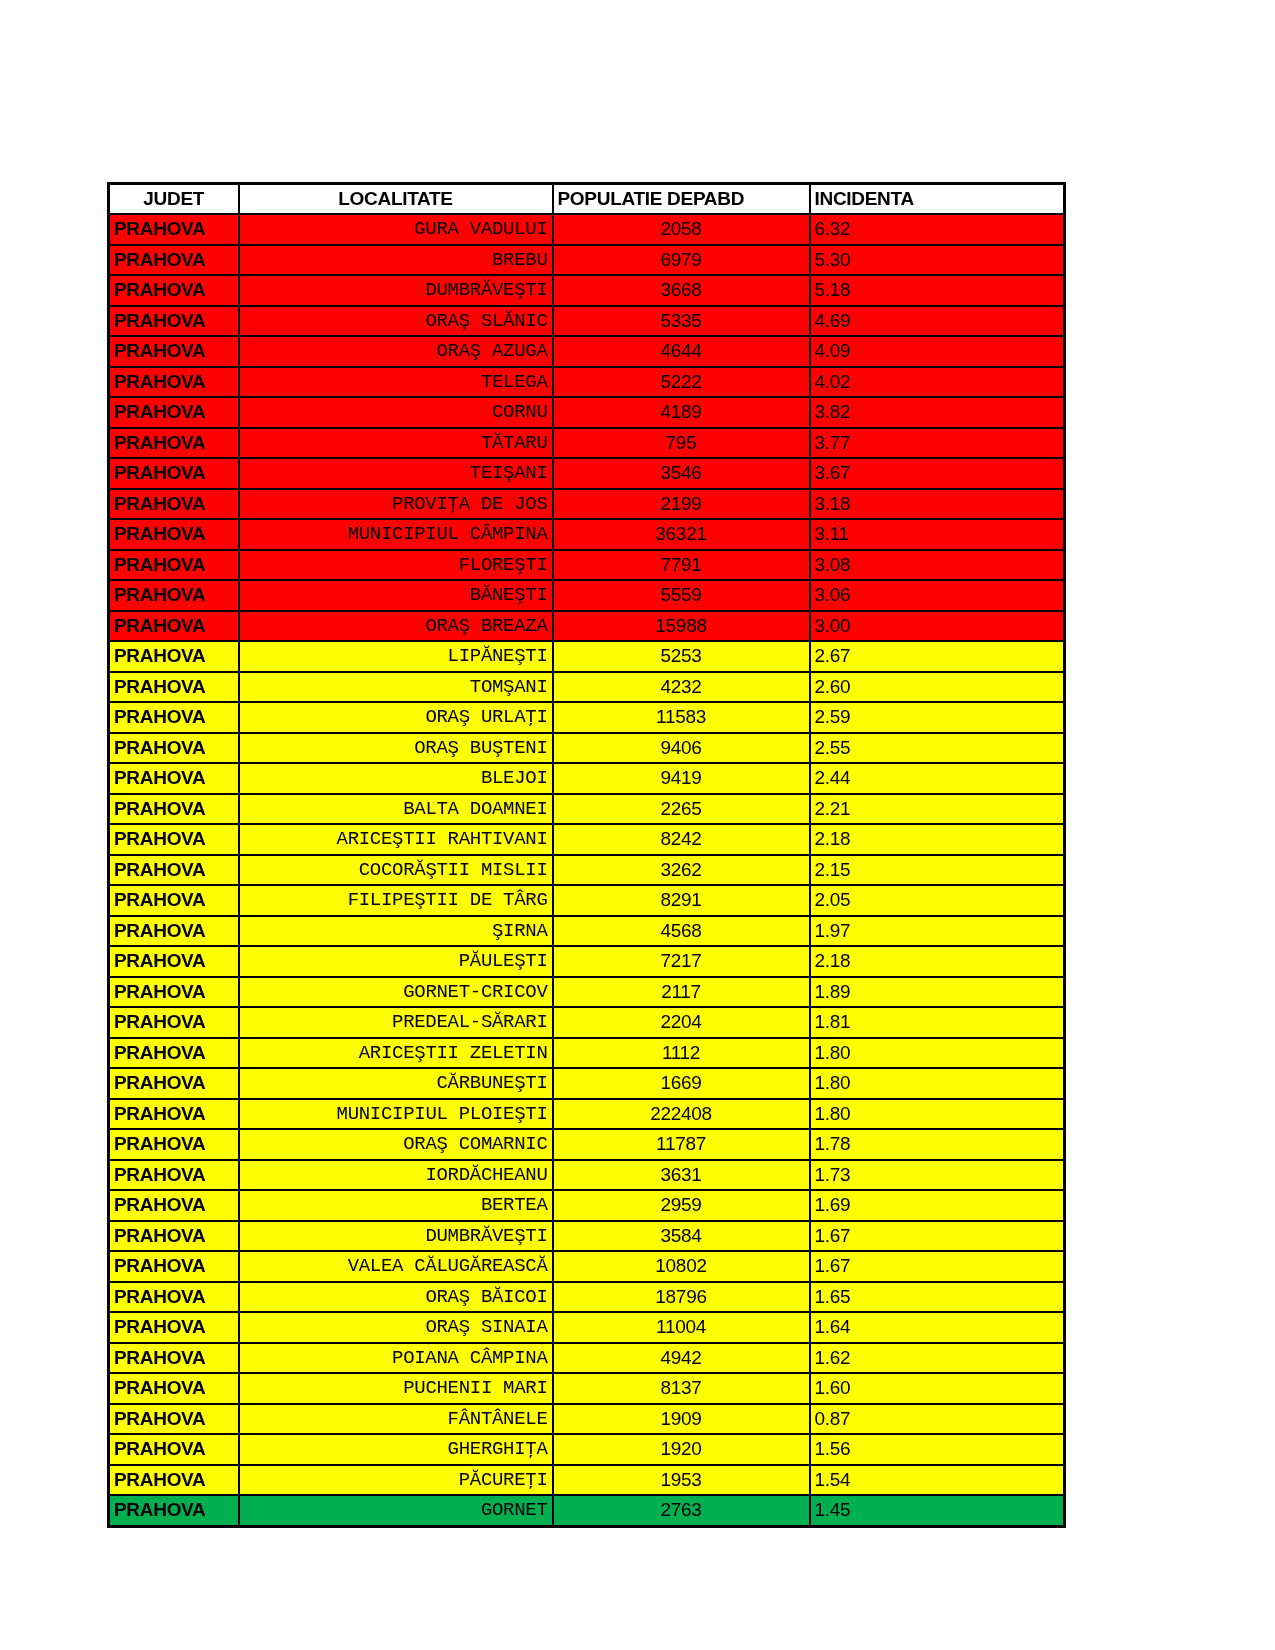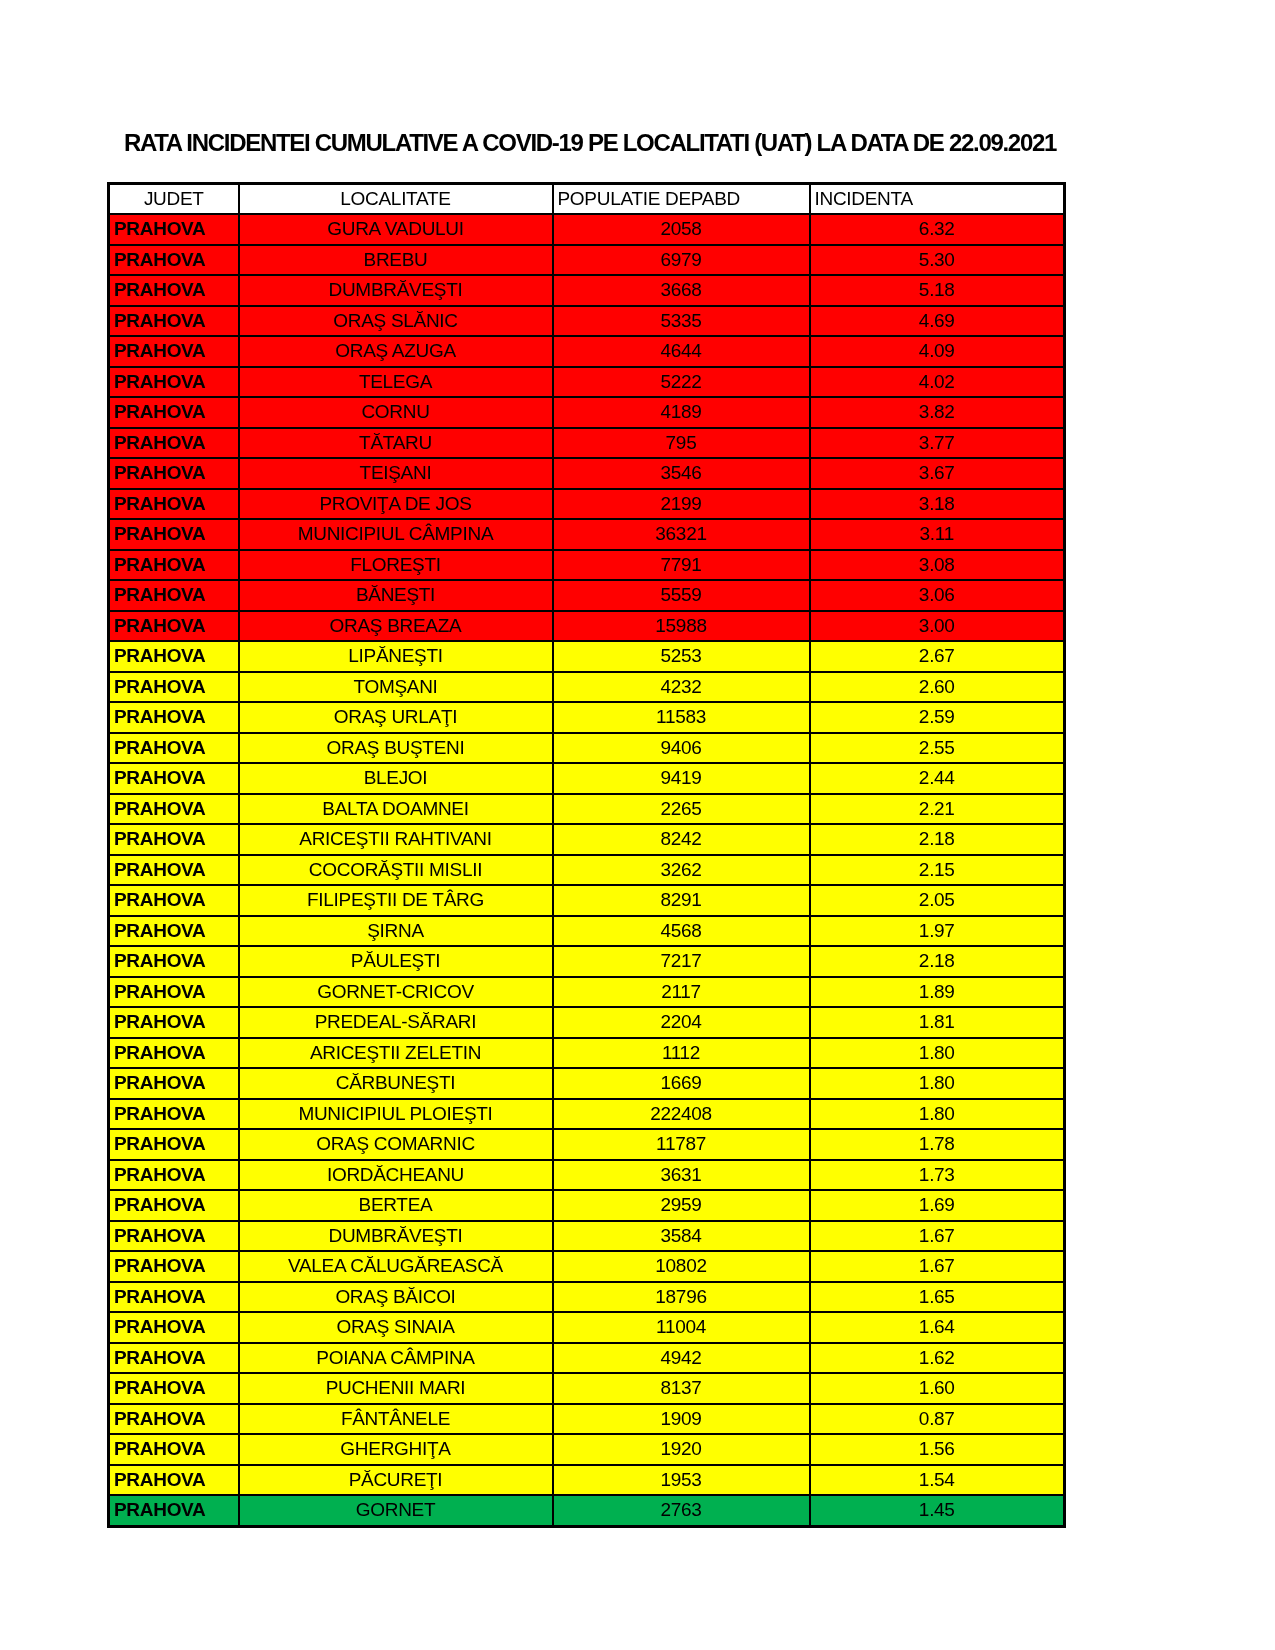--- a/index.html
+++ b/index.html
@@ -44,38 +44,37 @@
     padding: 0 4px;
     font-size: 19px;
     letter-spacing: -0.3px;
     white-space: nowrap;
     overflow: hidden;
     vertical-align: middle;
   }
   thead th {
     background: #ffffff;
     height: 28px;
-    font-weight: normal;
+    font-weight: bold;
     margin-left: 12px;
   }
   th.h-judet      { text-align: center; }
   th.h-localitate { text-align: center; }
   th.h-populatie  { text-align: left; }
   th.h-incidenta  { text-align: left; }
   td.cell-judet      { text-align: left; font-weight: bold; }
-  td.cell-localitate { text-align: center; }
+  td.cell-localitate { text-align: right; font-family: Liberation Mono, monospace; }
   td.cell-populatie  { text-align: center; }
-  td.cell-incidenta  { text-align: center; }
+  td.cell-incidenta  { text-align: left; }
 </style>
 </head>
 <body>
 
 <div class="page">
 
-  <h1 class="title">RATA INCIDENTEI CUMULATIVE A COVID-19 PE LOCALITATI (UAT) LA DATA DE 22.09.2021</h1>
 
   <table class="incidence">
     <colgroup>
       <col class="c-judet">
       <col class="c-localitate">
       <col class="c-populatie">
       <col class="c-incidenta">
     </colgroup>
     <thead>
       <tr>

